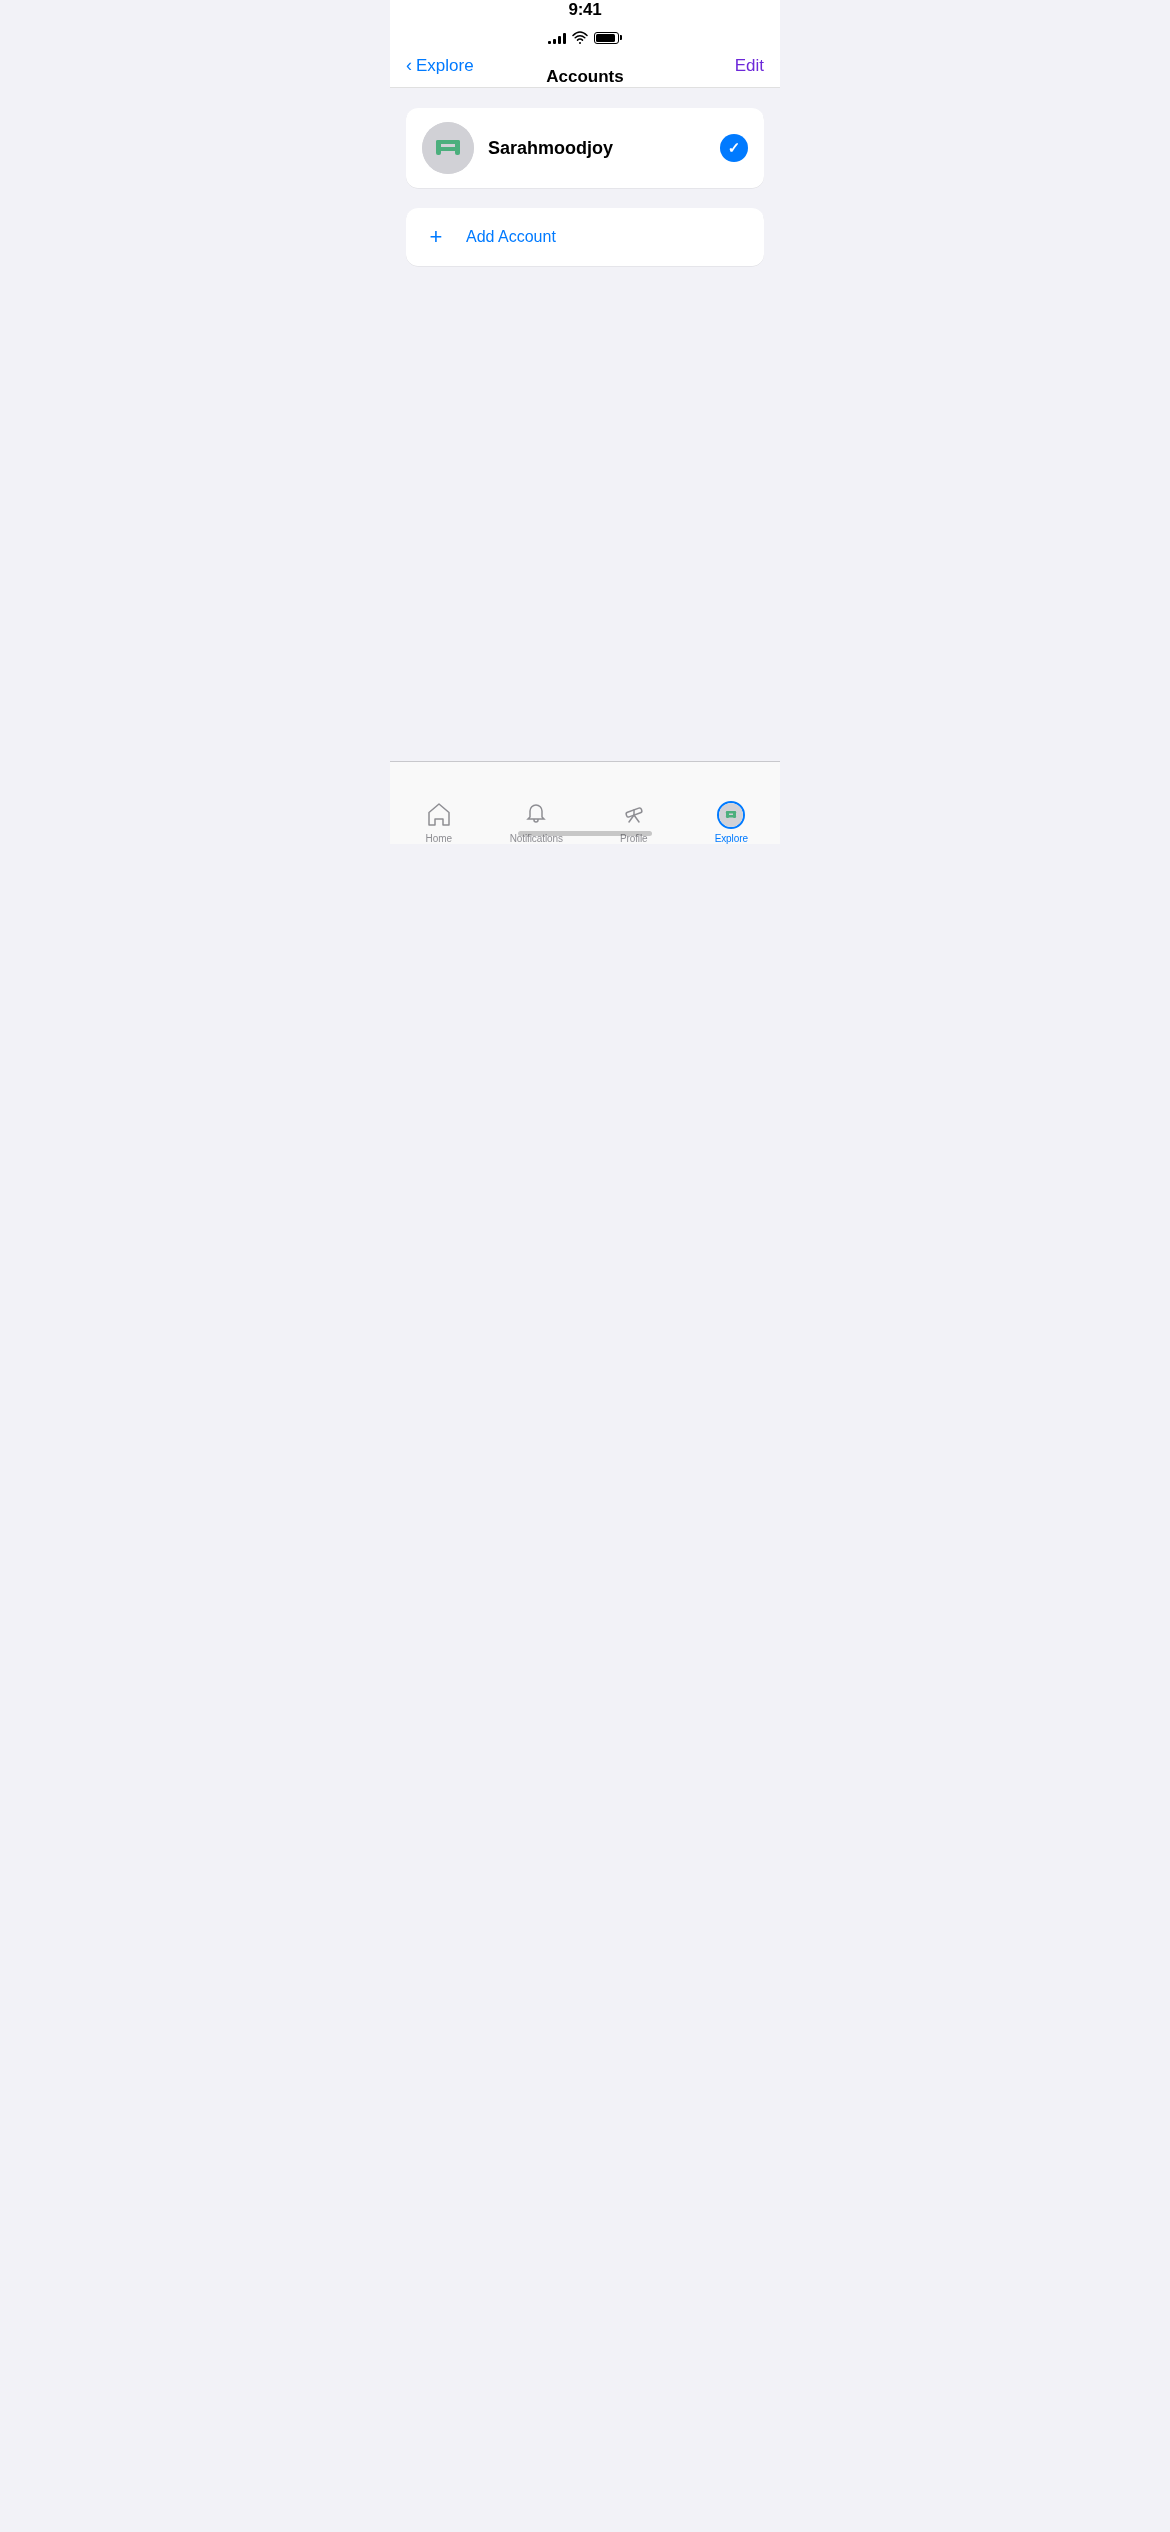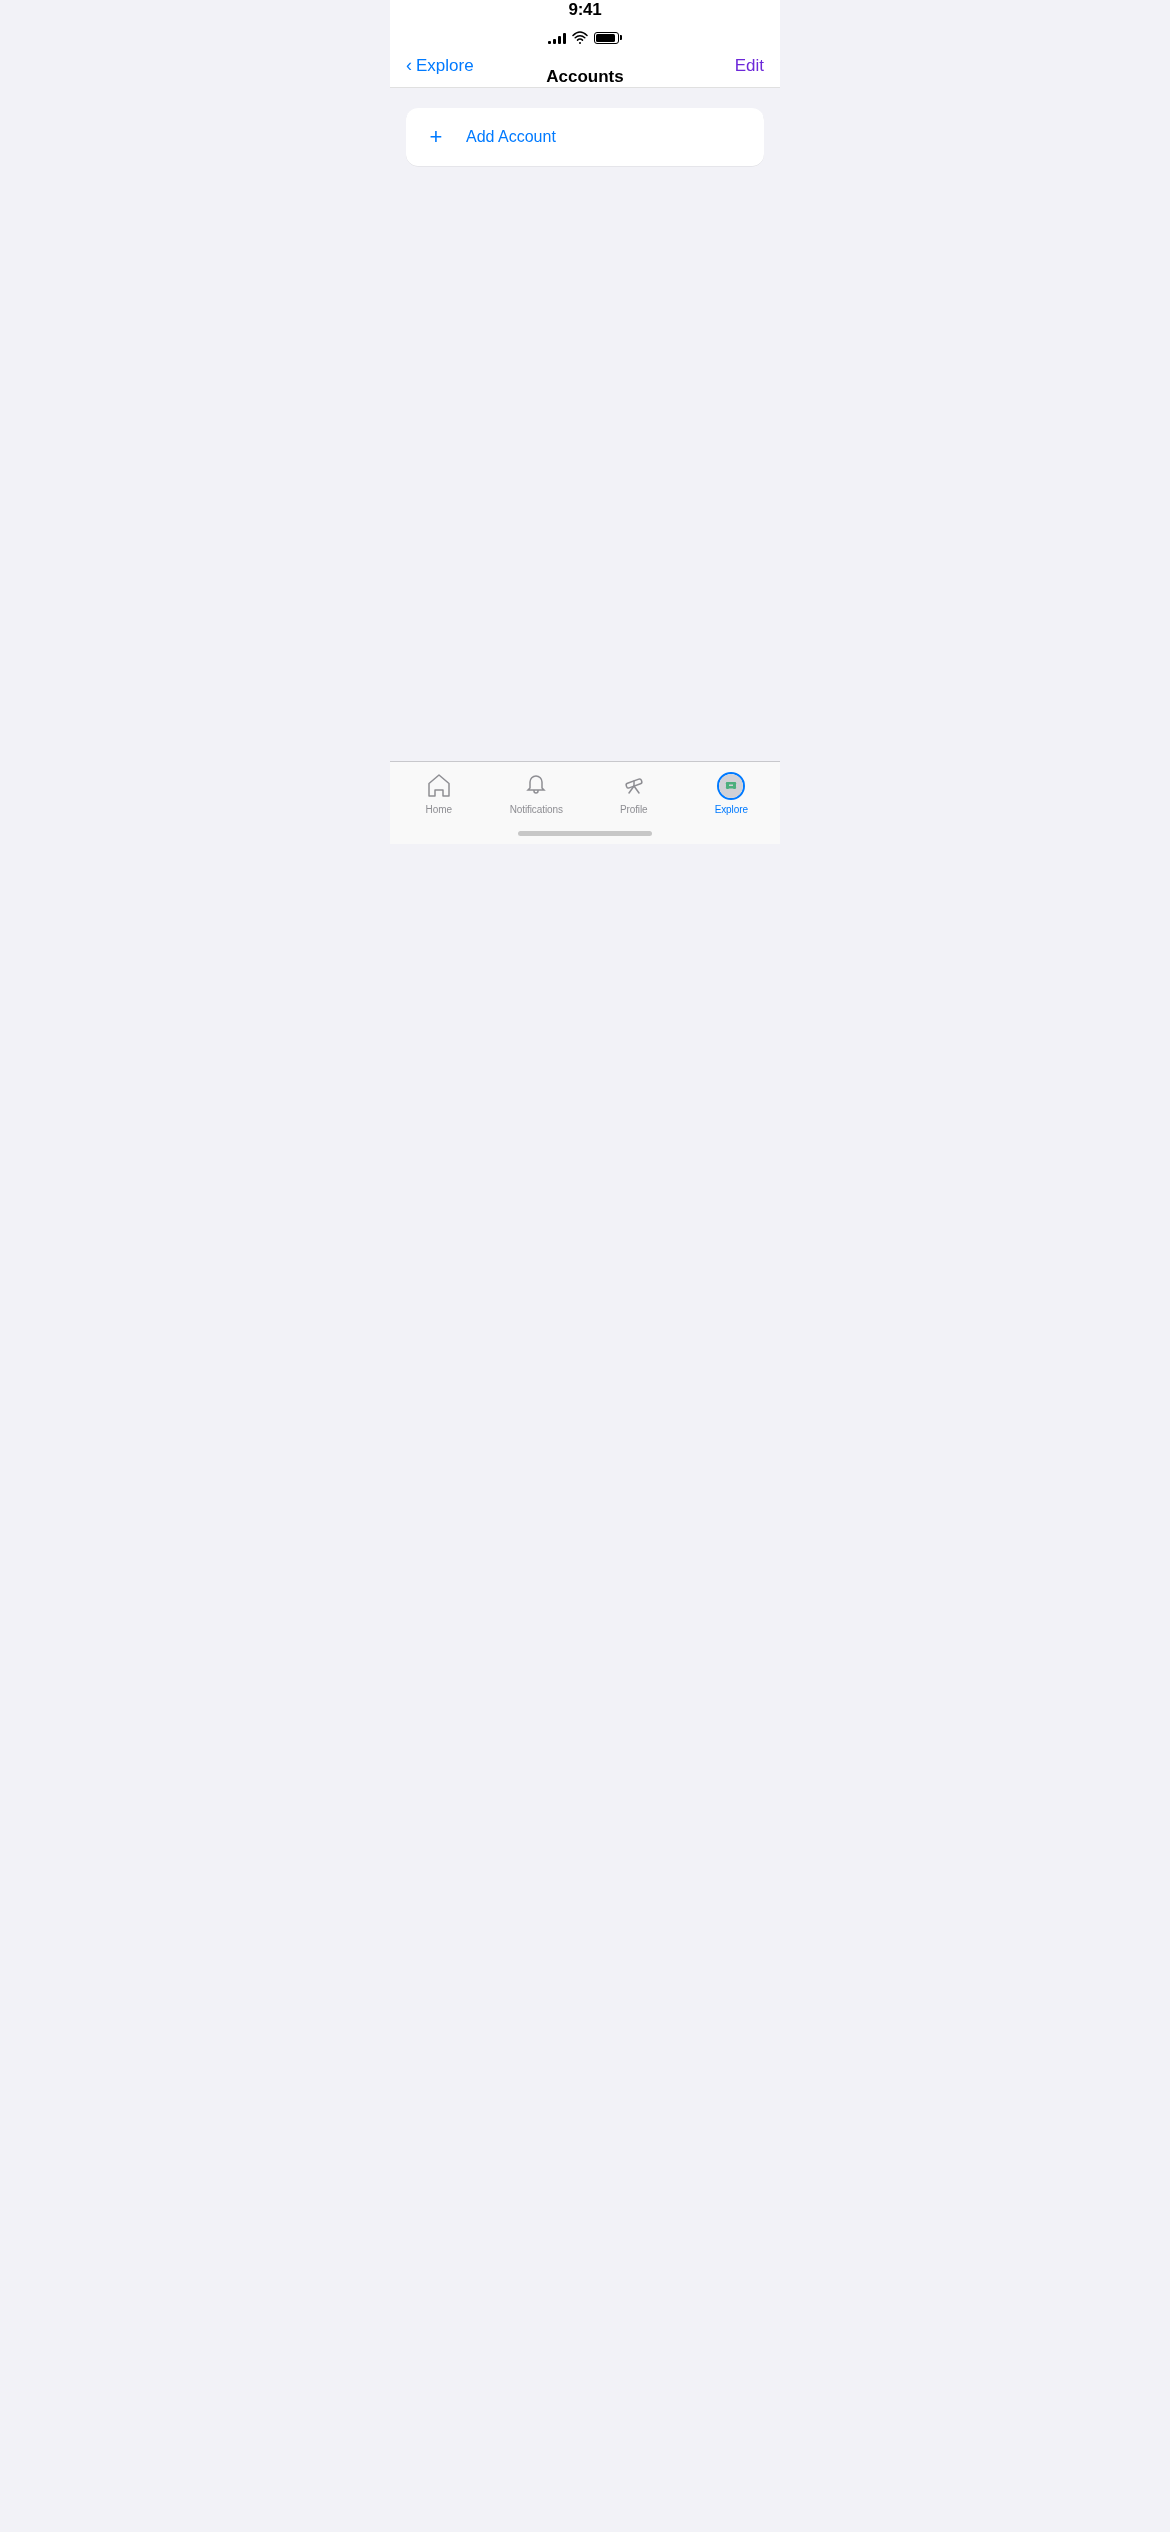--- a/index.html
+++ b/index.html
@@ -203,21 +203,21 @@
     
     .tab-bar {
       position: absolute;
       bottom: 0;
       left: 0;
       right: 0;
       background: rgba(249,249,249,0.94);
       border-top: 0.5px solid #c8c8cc;
       height: 83px;
       display: flex;
-      align-items: flex-start;
+      align-items: flex-end;
       padding-top: 10px;
     }
     .tab-item {
       flex: 1;
       display: flex;
       flex-direction: column;
       align-items: center;
       gap: 4px;
       cursor: pointer;
     }
@@ -304,20 +304,39 @@
   <div class="nav-back">
     <span class="nav-back-chevron">‹</span>
     <span>Explore</span>
   </div>
   <span class="nav-title">Accounts</span>
   <span class="nav-edit">Edit</span>
 </div>
 
 <div class="content">
 
+  <div class="account-card">
+    <div class="account-row">
+
+      <div class="avatar">
+        <svg class="avatar-svg" viewBox="0 0 52 52">
+          <circle cx="26" cy="26" r="26" fill="#d1d1d6"></circle>
+
+          <rect x="14" y="18" width="24" height="4" rx="2" fill="#4caf7d"></rect>
+          <rect x="14" y="25" width="24" height="4" rx="2" fill="#4caf7d"></rect>
+          <rect x="14" y="18" width="5" height="15" rx="2" fill="#4caf7d"></rect>
+          <rect x="33" y="18" width="5" height="15" rx="2" fill="#4caf7d"></rect>
+        </svg>
+      </div>
+      <span class="account-name">Sarahmoodjoy</span>
+      <div class="checkmark-circle">
+        <span class="checkmark-icon">✓</span>
+      </div>
+    </div>
+  </div>
 
   <div class="add-account-card">
     <div class="add-account-row">
       <span class="add-plus">+</span>
       <span class="add-account-label">Add Account</span>
     </div>
   </div>
 
 </div>
 

